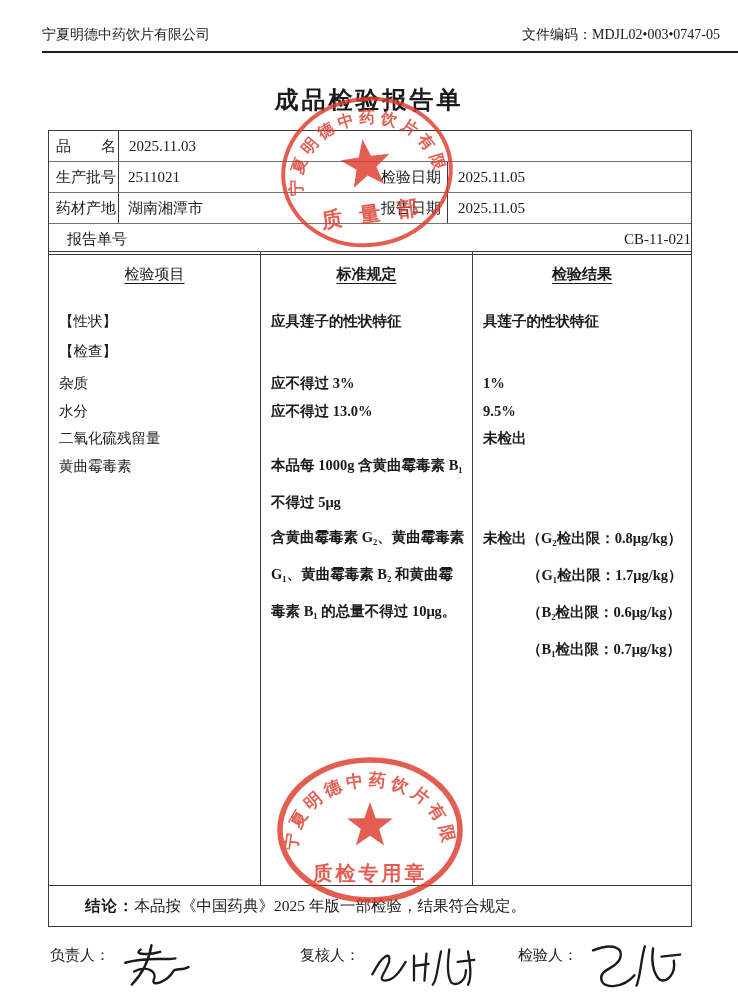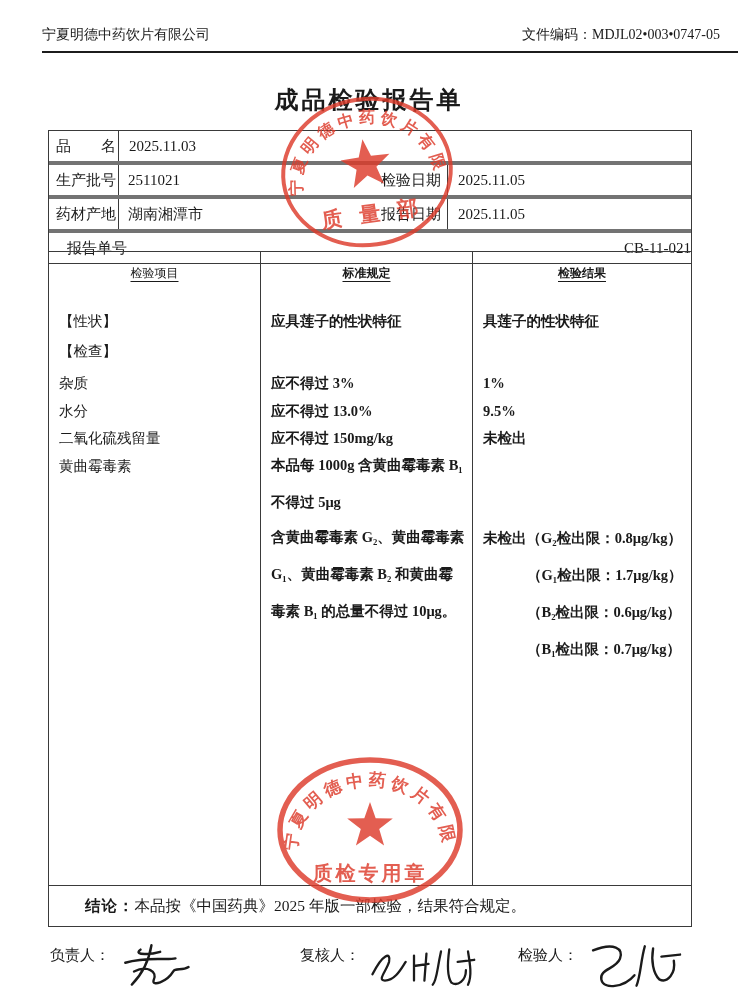--- a/index.html
+++ b/index.html
@@ -9,36 +9,36 @@
   }
   
   .hdr{position:absolute;left:42px;right:0;top:26px;display:flex;justify-content:space-between;
        align-items:flex-end;font-size:14px;padding-bottom:7px;border-bottom:2px solid #1c1c1c;}
   .hdr .code{padding-right:18px;white-space:nowrap;}
   
   .title{position:absolute;top:84px;left:0;width:100%;text-align:center;
          font-size:24px;font-weight:bold;letter-spacing:3px;}
   
   .info{position:absolute;left:48px;top:130px;width:644px;border:1px solid #3a3a3a;box-sizing:border-box;}
-  .irow{display:flex;height:30px;line-height:30px;font-size:15px;border-bottom:4px solid #737373;}
+  .irow{display:flex;height:30px;line-height:30px;font-size:15px;border-bottom:1px solid #737373;}
   .irow:last-child{border-bottom:none;margin-left:11px;}
   .ilabel{width:70px;padding-left:7px;border-right:1px solid #3a3a3a;box-sizing:border-box;white-space:nowrap;}
   .imid{width:329px;display:flex;justify-content:space-between;border-right:1px solid #3a3a3a;box-sizing:border-box;}
   .imid .val{padding-left:9px;}
   .imid .dlabel{padding-right:6px;}
   .ival{flex:1;padding-left:10px;}
   .irow.repno{position:relative;display:block;}
   .repno .rlabel{position:absolute;left:7px;top:0;}
   .repno .rval{display:block;text-align:right;width:100%;}
   
   .spec{position:absolute;left:48px;top:251px;width:644px;height:635px;border:1px solid #3a3a3a;
         box-sizing:border-box;display:grid;grid-template-columns:211px 212px 1fr;font-size:14.5px;}
   .col{position:relative;}
   .col + .col{border-left:1px solid #3a3a3a;font-weight:bold;}
-  .chead{position:absolute;top:13px;left:0;width:100%;text-align:center;font-size:12px;}
+  .chead{position:absolute;top:13px;left:0;width:100%;text-align:center;font-size:15px;}
   .chead span{text-decoration:underline;text-underline-offset:4px;}
   .cell{position:absolute;left:10px;right:8px;line-height:20px;white-space:nowrap;}
   .wrapcell{position:absolute;left:10px;right:6px;line-height:37px;white-space:normal;}
   .ind{left:54px;}
   
   .concl{position:absolute;left:48px;top:885px;width:644px;height:42px;border:1px solid #3a3a3a;
          box-sizing:border-box;font-size:15.5px;line-height:40px;padding-left:36px;}
   .concl b{letter-spacing:1px;}
   
   .footer{position:absolute;left:50px;top:942px;right:30px;display:flex;font-size:15px;}
@@ -99,21 +99,20 @@
     <div class="cell" style="top:149px">水分</div>
     <div class="cell" style="top:176px">二氧化硫残留量</div>
     <div class="cell" style="top:204px">黄曲霉毒素</div>
   </div>
 
   <div class="col">
     <div class="chead"><span>标准规定</span></div>
     <div class="cell" style="top:59px">应具莲子的性状特征</div>
     <div class="cell" style="top:121px">应不得过 3%</div>
     <div class="cell" style="top:149px">应不得过 13.0%</div>
-    <div class="cell" style="top:176px">应不得过 150mg/kg</div>
     <div class="wrapcell" style="top:195px">本品每 1000g 含黄曲霉毒素 B₁ 不得过 5μg</div>
     <div class="wrapcell" style="top:267px">含黄曲霉毒素 G₂、黄曲霉毒素 G₁、黄曲霉毒素 B₂ 和黄曲霉毒素 B₁ 的总量不得过 10μg。</div>
   </div>
 
   <div class="col">
     <div class="chead"><span>检验结果</span></div>
     <div class="cell" style="top:59px">具莲子的性状特征</div>
     <div class="cell" style="top:121px">1%</div>
     <div class="cell" style="top:149px">9.5%</div>
     <div class="cell" style="top:176px">未检出</div>

